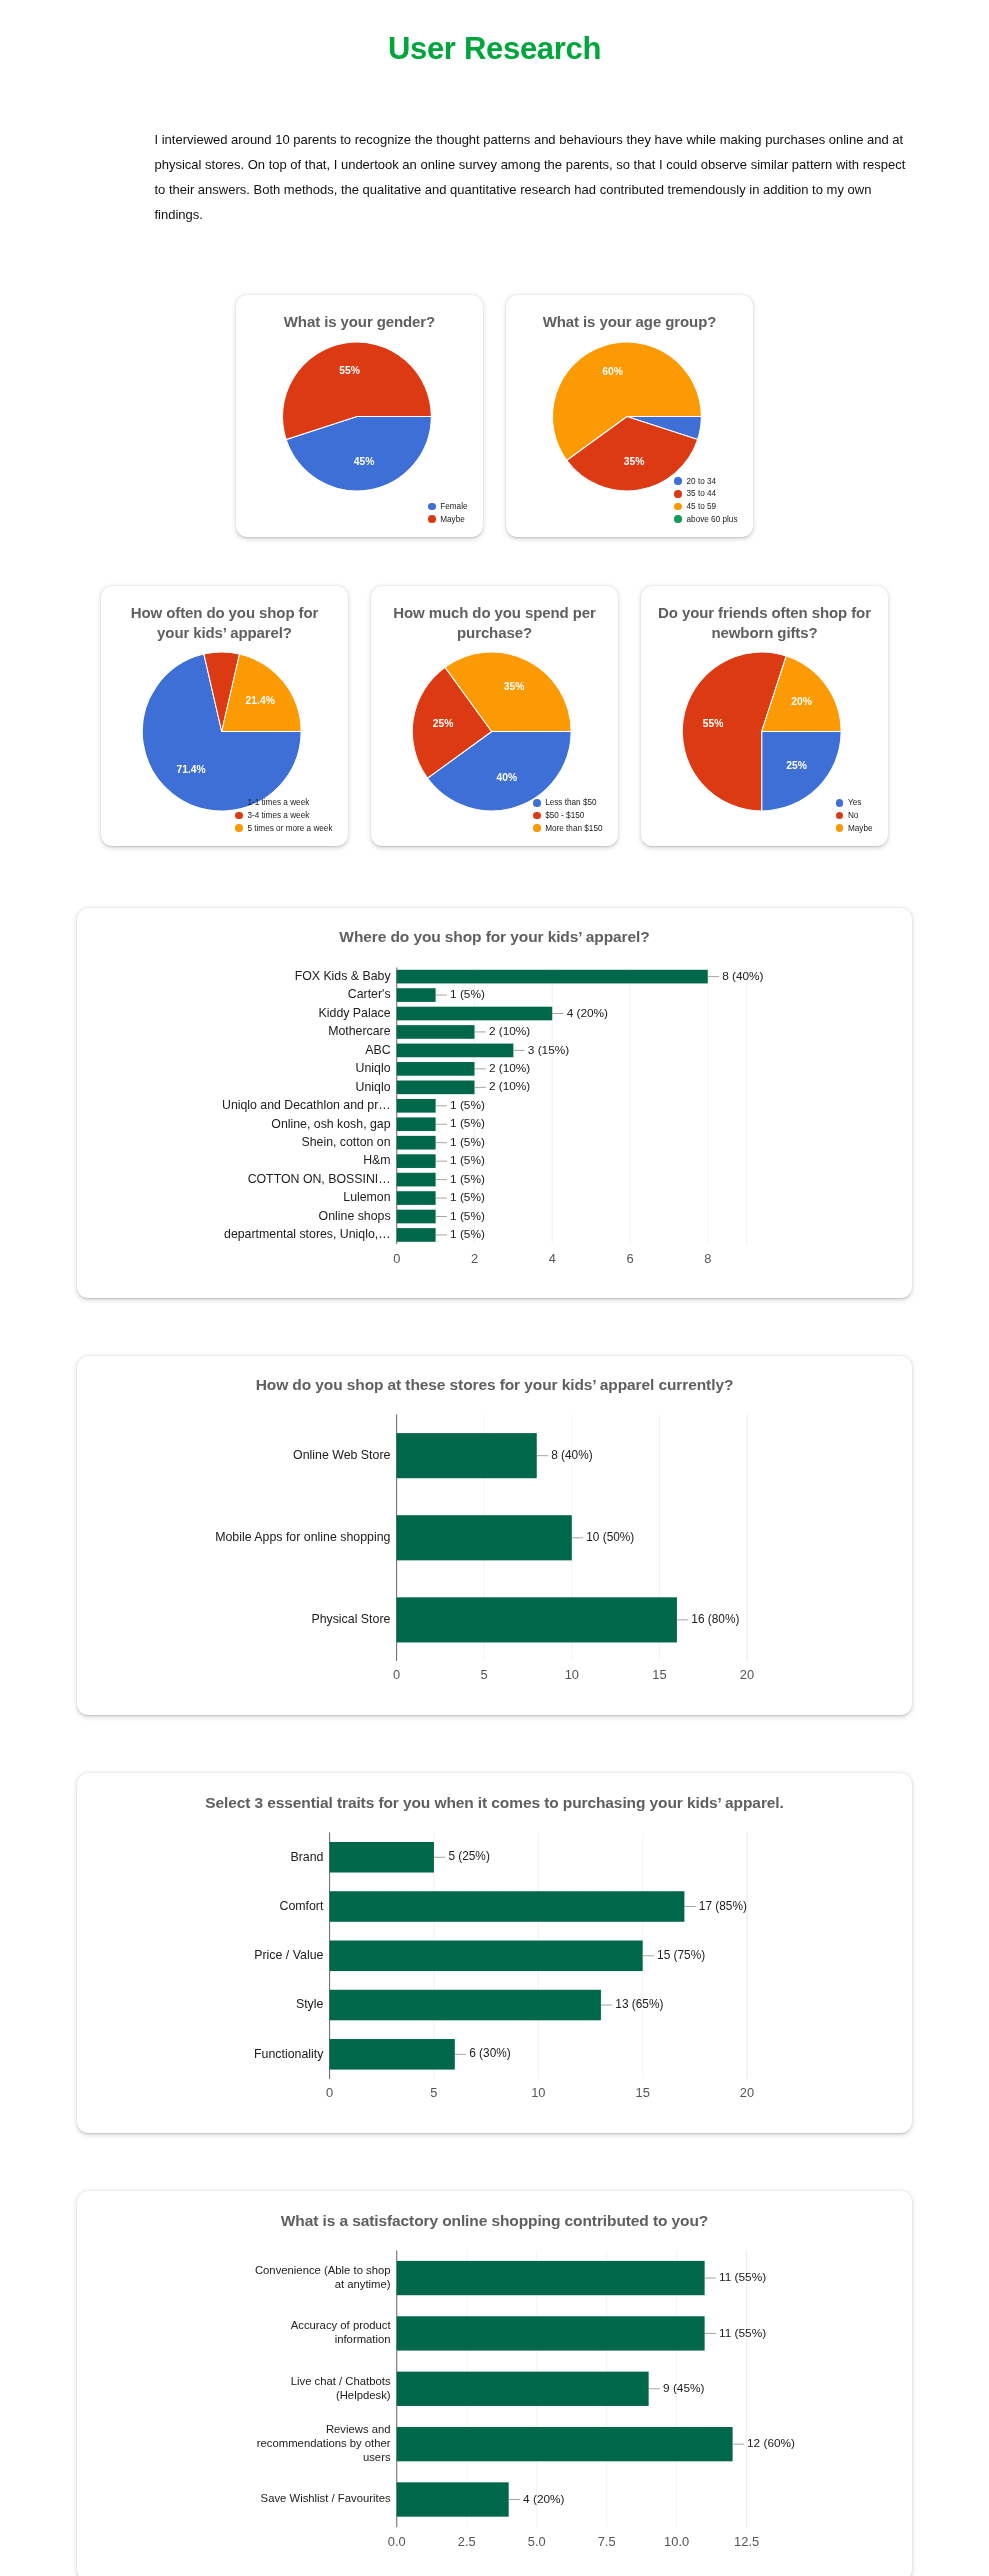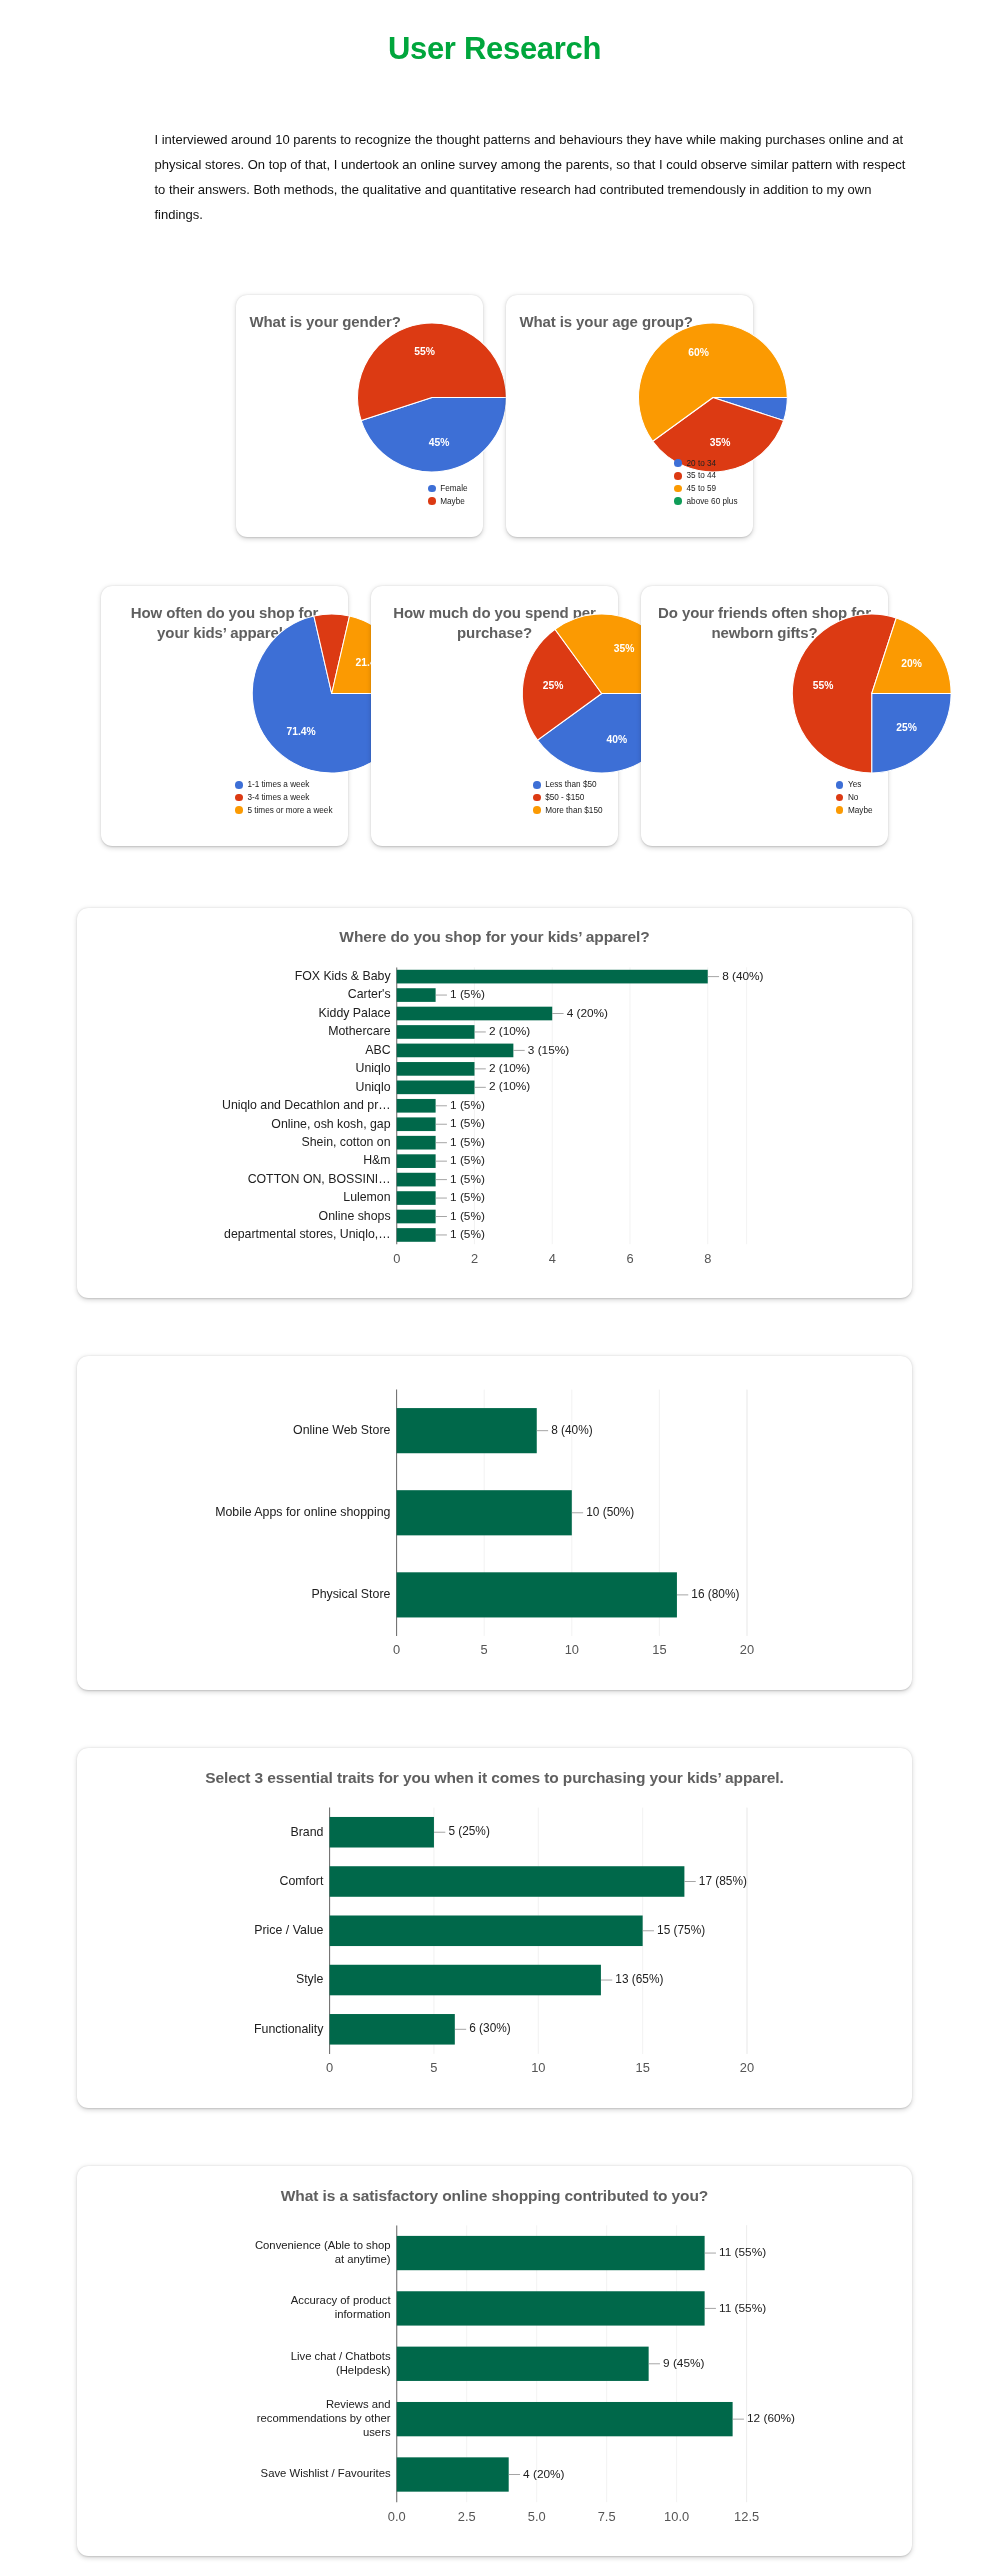--- a/index.html
+++ b/index.html
@@ -43,21 +43,21 @@
     justify-content: center;
     gap: 23px;
     margin-top: 49px;
   }
   .pie-row.row1 { margin-top: 67px; }
   .pie-card {
     width: 247px;
     height: 242px;
     padding: 17.5px 13.4px 11.3px 13.4px;
     display: flex;
-    flex-direction: row;
+    flex-direction: column;
   }
   .pie-card.tall { height: 260px; }
   .pie-title {
     text-align: center;
     color: #5f5f5f;
     font-size: 15px;
     font-weight: 700;
     line-height: 1.28;
     letter-spacing: -0.1px;
   }
@@ -68,21 +68,21 @@
   }
   .pie-svg {
     position: absolute;
     left: 50%;
     transform: translateX(-52%);
     top: 2.1px;
   }
   .legend {
     position: absolute;
     right: 2.1px;
-    bottom: 20px;
+    bottom: 2px;
     display: flex;
     flex-direction: column;
     gap: 3.6px;
   }
   .legend-item {
     display: flex;
     align-items: center;
     gap: 4.6px;
     font-size: 8.2px;
     color: #222;
@@ -330,20 +330,21 @@
           <text x="548" y="510.2" text-anchor="end" dominant-baseline="middle" font-size="24" fill="#202020" font-family="&quot;Liberation Sans&quot;, sans-serif">Online shops</text>
           <line x1="635.5555555555555" y1="510.2" x2="657.5555555555555" y2="510.2" stroke="#8a8a8a" stroke-width="1.5"></line>
           <text x="663.5555555555555" y="510.2" dominant-baseline="middle" font-size="23" fill="#202020" font-family="&quot;Liberation Sans&quot;, sans-serif">1 (5%)</text>
           <rect x="560" y="532.7959999999999" width="75.55555555555556" height="26.541333333333334" fill="#00684a"></rect>
           <text x="548" y="546.0666666666666" text-anchor="end" dominant-baseline="middle" font-size="24" fill="#202020" font-family="&quot;Liberation Sans&quot;, sans-serif">departmental stores, Uniqlo,…</text>
           <line x1="635.5555555555555" y1="546.0666666666666" x2="657.5555555555555" y2="546.0666666666666" stroke="#8a8a8a" stroke-width="1.5"></line>
           <text x="663.5555555555555" y="546.0666666666666" dominant-baseline="middle" font-size="23" fill="#202020" font-family="&quot;Liberation Sans&quot;, sans-serif">1 (5%)</text>
         </svg></div>
     </div>
     <div class="card bar-card">
+      <div class="bar-title">How do you shop at these stores for your kids’ apparel currently?</div>
       <div class="bar-plot"><svg width="773" height="289" viewBox="0 0 1500 560">
           <line x1="560" y1="26" x2="560" y2="504" stroke="#e6e6e6" stroke-width="1"></line>
           <text x="560" y="540" text-anchor="middle" font-size="25" fill="#555" font-family="&quot;Liberation Sans&quot;, sans-serif">0</text>
           <line x1="730" y1="26" x2="730" y2="504" stroke="#e6e6e6" stroke-width="1"></line>
           <text x="730" y="540" text-anchor="middle" font-size="25" fill="#555" font-family="&quot;Liberation Sans&quot;, sans-serif">5</text>
           <line x1="900" y1="26" x2="900" y2="504" stroke="#e6e6e6" stroke-width="1"></line>
           <text x="900" y="540" text-anchor="middle" font-size="25" fill="#555" font-family="&quot;Liberation Sans&quot;, sans-serif">10</text>
           <line x1="1070" y1="26" x2="1070" y2="504" stroke="#e6e6e6" stroke-width="1"></line>
           <text x="1070" y="540" text-anchor="middle" font-size="25" fill="#555" font-family="&quot;Liberation Sans&quot;, sans-serif">15</text>
           <line x1="1240" y1="26" x2="1240" y2="504" stroke="#e6e6e6" stroke-width="1"></line>

